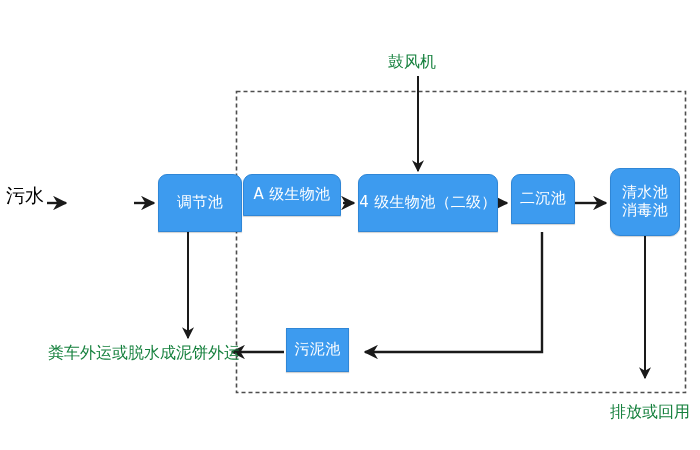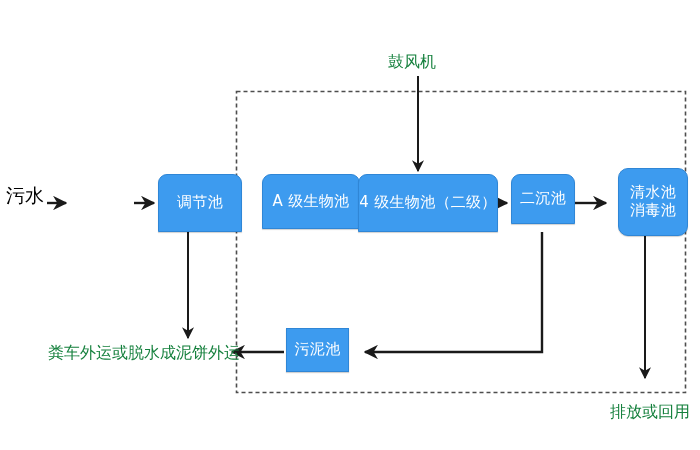--- a/index.html
+++ b/index.html
@@ -102,27 +102,27 @@
     <path d="M 542 232 L 542 352 L 365 352" fill="none" stroke="#1a1a1a" stroke-width="2.4" marker-end="url(#arrow)"></path>
 
     <line x1="284" y1="352" x2="232" y2="352" stroke="#1a1a1a" stroke-width="2.4" marker-end="url(#arrow)"></line>
 
     <line x1="645" y1="236" x2="645" y2="378" stroke="#1a1a1a" stroke-width="2" marker-end="url(#arrow)"></line>
   </svg>
 
 
   <div class="node" style="left:158px; top:174px; width:84px; height:58px;">调节池</div>
 
-  <div class="node" style="left:262px; top:174px; width:98px; height:55px;">A 级生物池</div>
+  <div class="node" style="left:243px; top:174px; width:98px; height:42px;">A 级生物池</div>
 
   <div class="node" style="left:358px; top:174px; width:140px; height:58px;">4 级生物池（二级）</div>
 
   <div class="node" style="left:511px; top:174px; width:64px; height:50px;">二沉池</div>
 
-  <div class="node rounded-all" style="left:610px; top:168px; width:70px; height:68px;margin-left:8px;">清水池
+  <div class="node rounded-all" style="left:610px; top:168px; width:70px; height:68px;">清水池
 消毒池</div>
 
   <div class="node flat" style="left:286px; top:328px; width:63px; height:44px;">污泥池</div>
 
   <div class="accent-label" style="left:388px; top:52px;">鼓风机</div>
 
   <div class="plain-label" style="left:6px; top:183px;">污水</div>
 
   <div class="accent-label" style="left:48px; top:343px;">粪车外运或脱水成泥饼外运</div>
 

